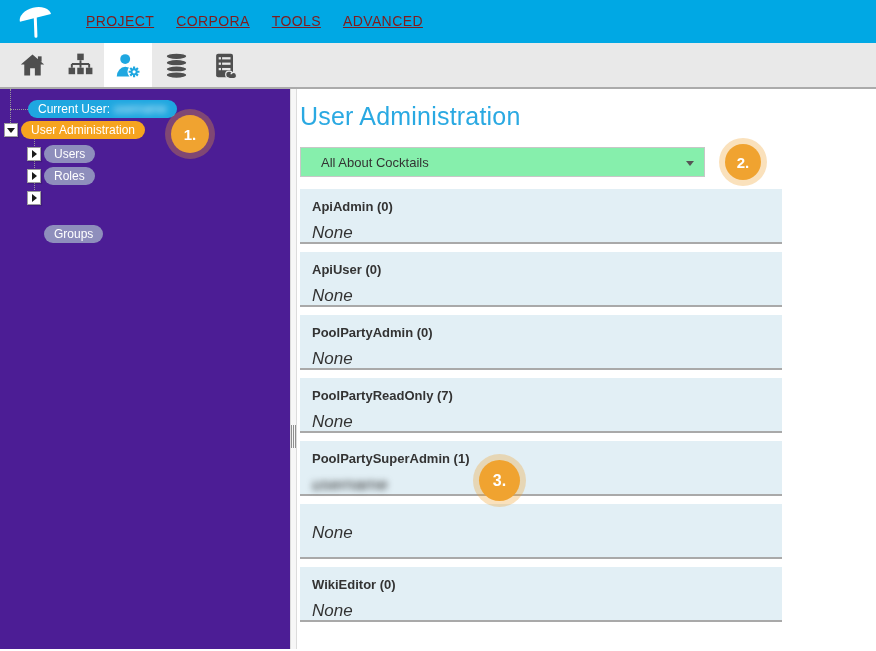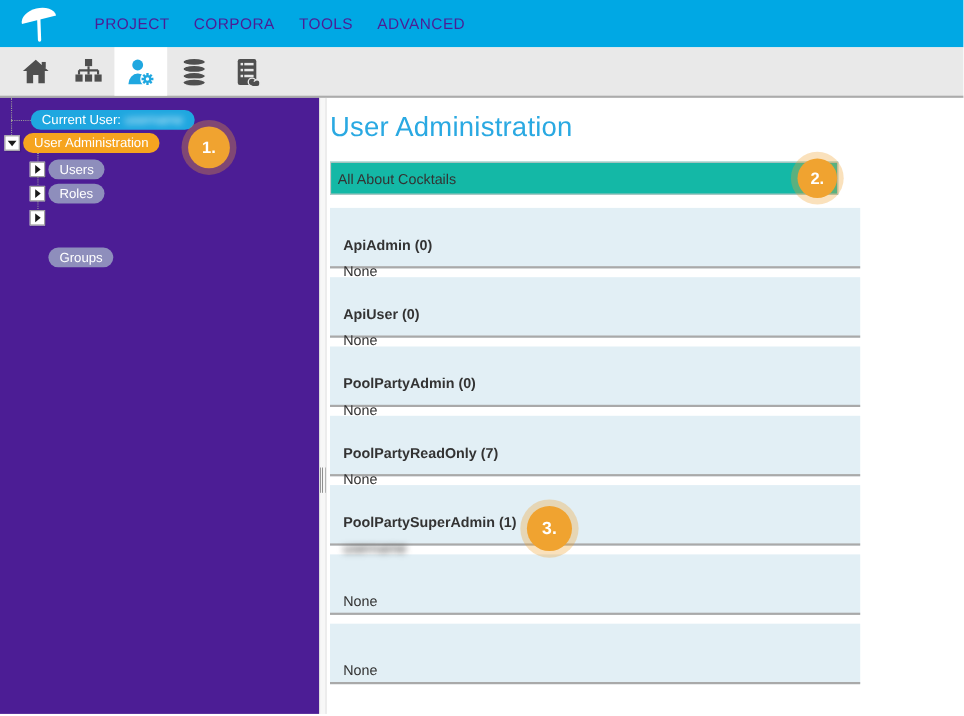--- a/index.html
+++ b/index.html
@@ -4,22 +4,22 @@
 <style>
   * { margin:0; padding:0; box-sizing:border-box; }
   html,body { width:876px; height:651px; background:#fff; overflow:hidden;
               font-family:"Liberation Sans", sans-serif; }
   #page { position:relative; width:876px; height:651px; background:#fff; }
 
   
   .topbar { height:43px; background:#00A8E4; display:flex; align-items:center; }
   .logo { margin-left:12px; width:46px; height:40px; display:flex; align-items:center; justify-content:center; }
   .topnav { display:flex; margin-left:17px; }
-  .topnav .nav-item { color:#4c1d95; font-size:14px; letter-spacing:.4px;
-      padding:0 11px; line-height:43px; cursor:pointer; }
+  .topnav .nav-item { color:#7f1d1d; font-size:14px; letter-spacing:.4px;
+      padding:0 11px; line-height:43px; cursor:pointer;text-decoration:underline; }
 
   
   .toolbar { height:46px; background:#E9E9E9; border-bottom:2px solid #ABABAB;
              display:flex; padding-left:8px; }
   .tool-btn { width:48px; height:44px; display:flex; align-items:center;
               justify-content:center; color:#4F4F4F; cursor:pointer; }
   .tool-btn.active { background:#fff; color:#1FA7E0; }
 
   
   .content { display:flex; height:560px; }
@@ -44,31 +44,31 @@
             display:flex; align-items:center; justify-content:center; cursor:pointer; }
   .tri-down { width:0; height:0; border-top:5px solid #1a1a1a;
               border-left:4px solid transparent; border-right:4px solid transparent; }
   .tri-right { width:0; height:0; border-left:5px solid #1a1a1a;
                border-top:4px solid transparent; border-bottom:4px solid transparent; }
   .redacted-light { filter:blur(3px); opacity:.85; }
   .redacted-dark  { filter:blur(3px); color:#8a8a8a; }
 
   
   .page-title { color:#2AA9E2; font-size:25px; font-weight:400; letter-spacing:.2px; }
-  .select-box { position:relative; margin-top:16px; width:462px; height:30px;
-                border:1px solid #C7C7C7; background:#14b8a6; display:flex;
-                align-items:center; padding:0 24px 0 6px; cursor:pointer; }
+  .select-box { position:relative; margin-top:16px; width:405px; height:30px;
+                border:1px solid #C7C7C7; background:#86efac; display:flex;
+                align-items:center; padding:0 24px 0 20px; cursor:pointer; }
   .select-box .value { font-size:13px; color:#333; }
   .select-box .caret { position:absolute; right:10px; top:13px; width:0; height:0;
       border-top:5px solid #555; border-left:4px solid transparent; border-right:4px solid transparent; }
   .role-list { margin-top:12px; width:482px; }
   .role-card { height:55px; background:#E2EFF5; border-bottom:2px solid #A9A9A9;
-               margin-bottom:8px; padding:26px 12px 0 12px; cursor:pointer; }
+               margin-bottom:8px; padding:10px 12px 0 12px; cursor:pointer; }
   .role-title { font-size:13px; font-weight:bold; color:#333; }
-  .role-members { font-size:13px; color:#333; margin-top:9px; }
+  .role-members { font-size:17px; font-style:italic; color:#333; margin-top:9px; }
 
   
   .badge { position:absolute; border-radius:50%; background:#F0A330; color:#fff;
            font-weight:bold; font-size:15px; display:flex; align-items:center;
            justify-content:center; box-shadow:0 0 0 6px rgba(240,163,48,.32); }
   #badge-1 { left:171px; top:115px; width:38px; height:38px; }
   #badge-2 { left:725px; top:144px; width:36px; height:36px; }
   #badge-3 { left:479px; top:460px; width:41px; height:41px; font-size:16px; }
 
   svg { display:block; }
@@ -222,20 +222,21 @@
           <div class="role-members">None</div>
         </div>
         <div class="role-card">
           <div class="role-title">PoolPartySuperAdmin (1)</div>
           <div class="role-members redacted-dark">username</div>
         </div>
         <div class="role-card">
           <div class="role-members">None</div>
         </div>
         <div class="role-card">
+          <div class="role-title">WikiEditor (0)</div>
           <div class="role-members">None</div>
         </div>
       </div>
     </div>
   </div>
 
   <div class="badge" id="badge-1">1.</div>
   <div class="badge" id="badge-2">2.</div>
   <div class="badge" id="badge-3">3.</div>
 

